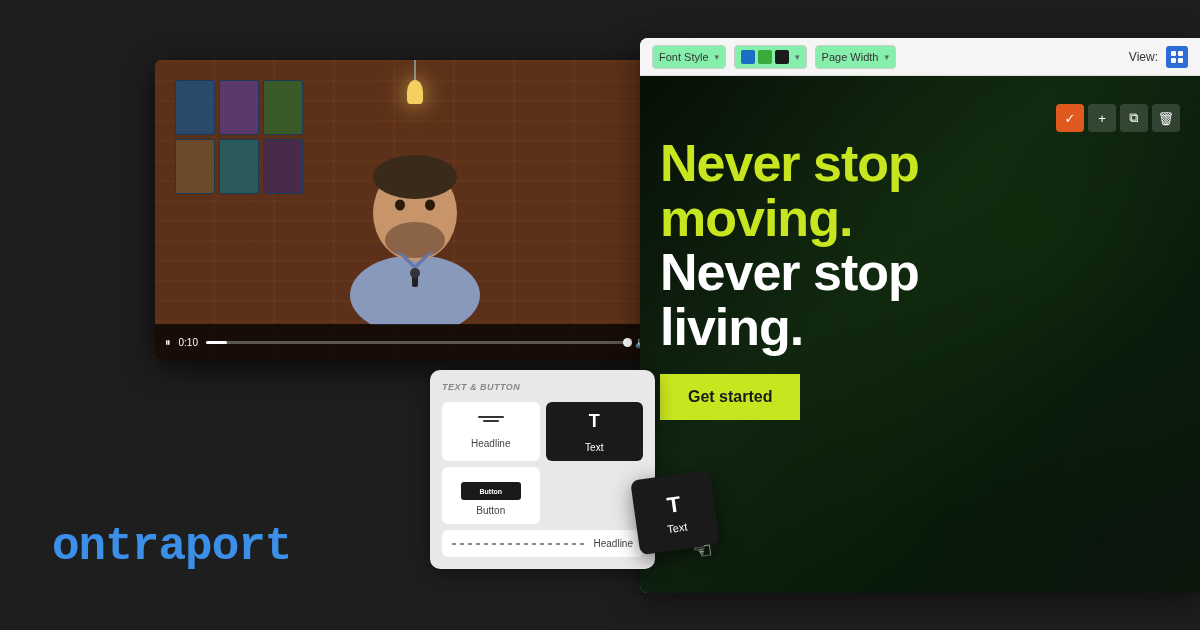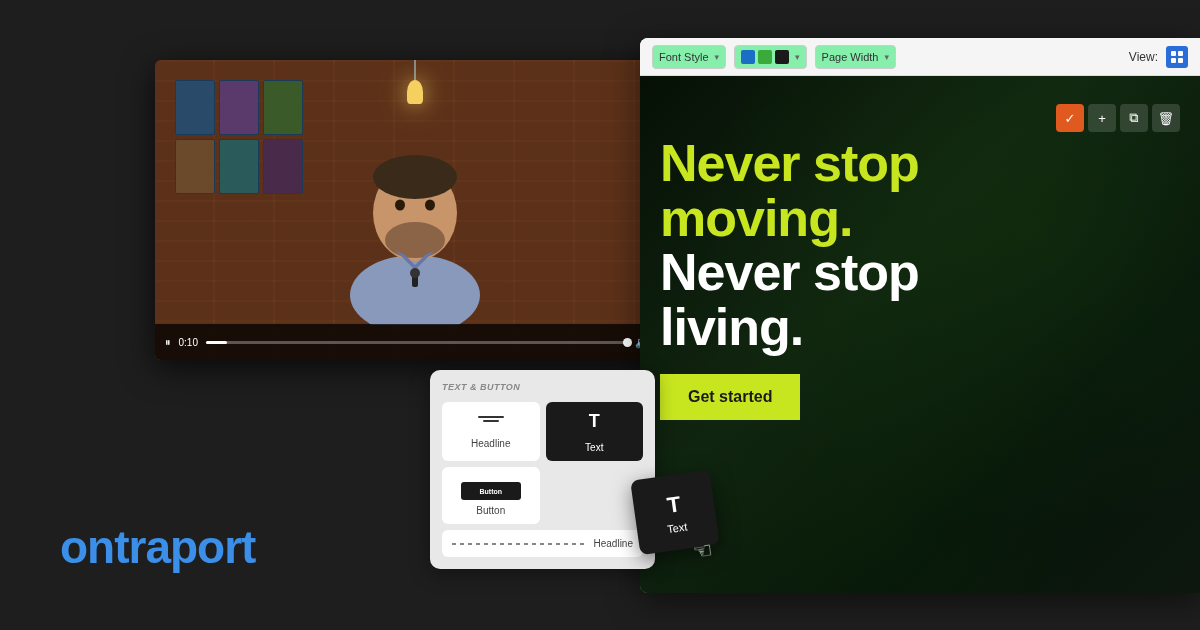--- a/index.html
+++ b/index.html
@@ -474,21 +474,22 @@
       right: 8px;
       font-size: 22px;
       color: #fff;
       filter: drop-shadow(1px 1px 2px rgba(0,0,0,0.8));
     }
 
     
     .logo-area {
       position: absolute;
       bottom: 60px;
-      left: 60px;
+      left: 52px;
+      font-family: Liberation Mono, monospace;
     }
 
     .logo-text {
       font-size: 46px;
       font-weight: 700;
       color: #3b8fe8;
       letter-spacing: -1px;
       line-height: 1;
     }
 

